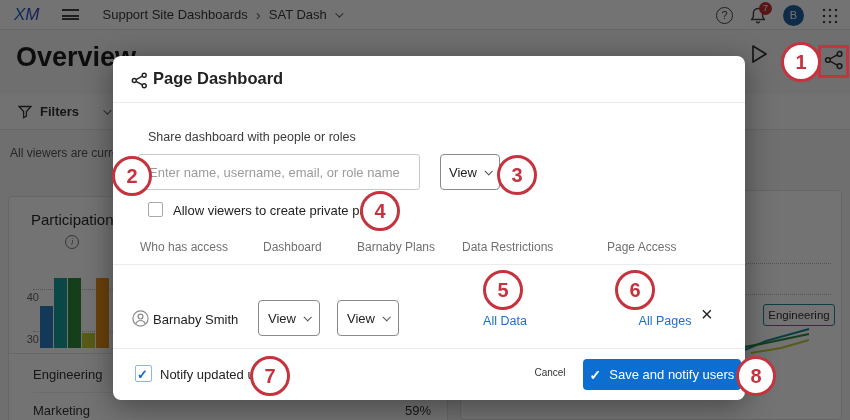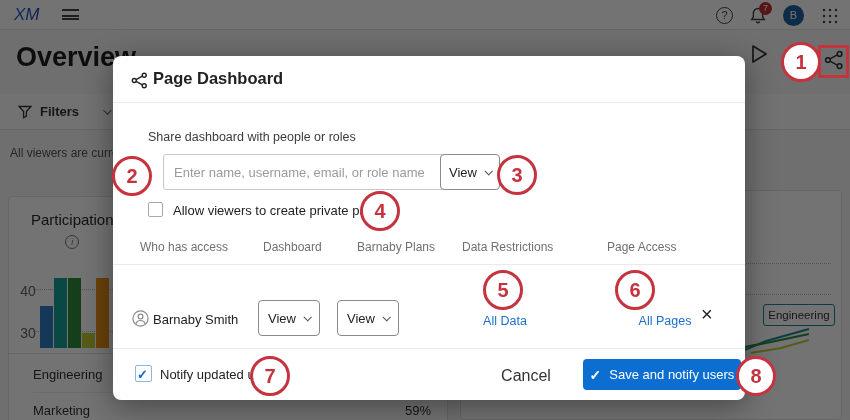--- a/index.html
+++ b/index.html
@@ -41,21 +41,21 @@
   .filters-lbl { font-size:13px; font-weight:bold; color:#333; margin-left:8px; }
   .filterbar .chev { margin-left:24px; }
   .notice { position:absolute; left:10px; top:146px; font-size:12px; color:#555; }
 
   .card-left { position:absolute; left:8px; top:196px; width:440px; height:230px; background:#fff;
                border:1px solid #e2e2e2; border-radius:4px; }
   .card-title { position:absolute; left:22px; top:14px; font-size:15px; color:#2b2b2b; display:flex; gap:7px; align-items:center;flex-direction:column;}
   .info-icon { width:14px; height:14px; border:1.3px solid #777; border-radius:50%; color:#777;
                font-size:9px; font-style:italic; display:flex; align-items:center; justify-content:center; }
   .grid-line { position:absolute; left:24px; right:10px; border-top:1px dotted #b9b9b9; }
-  .ytick { position:absolute; left:8px; width:22px; text-align:center; font-size:14px; color:#666; }
+  .ytick { position:absolute; left:8px; width:22px; text-align:right; font-size:11px; color:#666;margin-top:8px; }
   .bars { position:absolute; left:31px; top:60px; height:91px; display:flex; align-items:flex-end; gap:1px; }
   .bar { width:13px; }
   .chart-divider { position:absolute; left:0; right:0; top:156px; border-top:1px solid #e4e4e4; }
   .tbl-row { position:absolute; left:24px; right:16px; height:36px; display:flex; align-items:center;
              justify-content:space-between; font-size:13px; color:#333; border-bottom:1px solid #efefef; }
 
   .card-right { position:absolute; left:460px; top:190px; width:382px; height:230px; background:#fff;
                 border:1px solid #e2e2e2; border-radius:4px; }
   .tooltip-box { position:absolute; left:302px; top:113px; width:72px; height:22px; border:1.5px solid #1b8a94;
                  border-radius:3px; background:#fff; font-size:11.5px; color:#333;
@@ -65,21 +65,21 @@
   
   .dim { position:absolute; inset:0; background:rgba(0,0,0,0.55); z-index:1; }
 
   
   .modal { position:absolute; left:113px; top:56px; width:632px; height:344px; background:#fff;
            border-radius:8px; box-shadow:0 6px 30px rgba(0,0,0,.4); z-index:2; }
   .modal-title { position:absolute; left:40px; top:13px; font-size:16.5px; font-weight:600; color:#222; }
   .modal-share-icon { position:absolute; left:18px; top:16px; }
   .m-div { position:absolute; left:0; right:0; border-top:1px solid #ebebeb; }
   .m-label { position:absolute; left:35px; top:74px; font-size:12.5px; color:#3c3c3c; }
-  .m-input { position:absolute; left:50px; top:98px; width:282px; height:36px; border:1px solid #c8c8c8;
+  .m-input { position:absolute; left:25px; top:98px; width:282px; height:36px; border:1px solid #c8c8c8;
              border-radius:3px; font-size:13px; color:#333; padding:10px 10px; outline:none;
              font-family:"Liberation Sans",sans-serif; }
   .m-input::placeholder { color:#9a9a9a; }
   .dd { position:absolute; height:36px; border:1px solid #8a8a8a; border-radius:4px; background:#fff;
         font-size:13px; color:#222; display:flex; align-items:center; justify-content:center; gap:8px; cursor:pointer; }
   .dd .chev { transform:rotate(45deg) translateY(-1px); }
   .dd-top { left:327px; top:98px; width:60px; }
   .cb { width:15px; height:15px; border:1.5px solid #a8a8a8; border-radius:2px; background:#fff; }
   .cb-row1 { position:absolute; left:35px; top:146px; }
   .cb-lbl1 { position:absolute; left:60px; top:147px; font-size:13px; color:#222; }
@@ -87,22 +87,22 @@
   .row-avatar { position:absolute; left:19px; top:254px; }
   .row-name { position:absolute; left:40px; top:256px; font-size:13px; color:#222; }
   .dd-r1 { left:145px; top:244px; width:62px; }
   .dd-r2 { left:224px; top:244px; width:62px; }
   .m-link { position:absolute; top:258px; width:80px; text-align:center; font-size:12.5px;
             color:#1b6fd0; cursor:pointer; }
   .row-x { position:absolute; left:588px; top:248px; font-size:20px; color:#222; cursor:pointer; line-height:1; }
   .cb-row2 { position:absolute; left:22px; top:309px; width:17px; height:17px; border-color:#8fb6de; position:absolute; }
   .cb-check { color:#0b6cd4; font-size:13px; font-weight:bold; position:relative; top:-1px; left:1px; }
   .cb-lbl2 { position:absolute; left:47px; top:311px; font-size:13px; color:#222; }
-  .cancel-btn { position:absolute; left:388px; top:311px; width:50px; text-align:center;
-                font-size:16px; color:#333; cursor:pointer; }
+  .cancel-btn { position:absolute; left:412px; top:311px; width:50px; text-align:center;
+                font-size:10px; color:#333; cursor:pointer; }
   .save-btn { position:absolute; left:470px; top:303px; width:158px; height:31px; background:#0d6ed2;
               border:none; border-radius:4px; color:#fff; font-size:13px; display:flex; align-items:center;
               justify-content:center; gap:8px; cursor:pointer; font-family:"Liberation Sans",sans-serif; }
   .save-check { font-size:14px; font-weight:bold; }
 
   
   .ann { position:absolute; z-index:3; }
   .circ { width:40px; height:40px; border:3px solid #c5333f; border-radius:50%; background:#fff;
           color:#c5333f; font-size:20px; font-weight:bold; display:flex; align-items:center;
           justify-content:center; }
@@ -116,20 +116,26 @@
 </head>
 <body>
 
 <div id="stage">
 
   <div class="page">
 
     <div class="topbar">
       <span class="xm-logo">XM</span>
       <span class="hamburger"></span>
+      <span class="crumbs">
+        <span>Support Site Dashboards</span>
+        <span class="crumb-sep">›</span>
+        <span>SAT Dash</span>
+        <span class="chev"></span>
+      </span>
       <span class="topbar-right">
         <span class="help-icon">?</span>
         <span class="bell-wrap">
           <svg width="16" height="17" viewBox="0 0 16 17">
             <path d="M8 1.5a4.6 4.6 0 0 1 4.6 4.6v3.6l1.7 2.8H1.7l1.7-2.8V6.1A4.6 4.6 0 0 1 8 1.5Z" fill="none" stroke="#444" stroke-width="1.4"></path>
             <path d="M6.3 14.6a1.8 1.8 0 0 0 3.4 0" fill="none" stroke="#444" stroke-width="1.4"></path>
           </svg>
           <span class="badge">7</span>
         </span>
         <span class="avatar">B</span>

